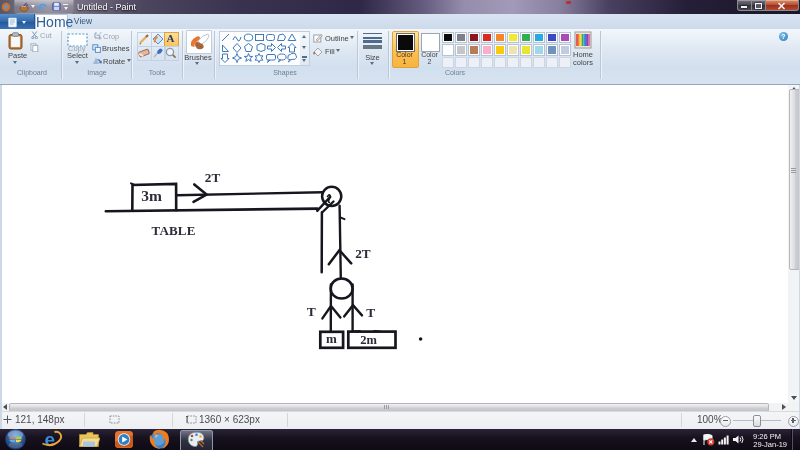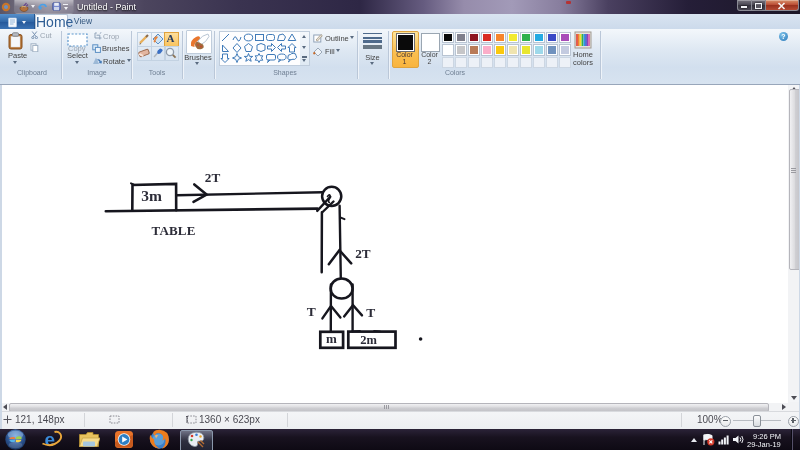--- a/index.html
+++ b/index.html
@@ -461,14 +461,14 @@
   <rect x="0.5" y="7.5" width="2" height="3"></rect>
     <rect x="3.2" y="5.5" width="2" height="5"></rect>
   <rect x="5.9" y="3.5" width="2" height="7"></rect>
     <rect x="8.6" y="1.5" width="2" height="9"></rect>
 </svg>
 <svg class="abs" style="left:732px;top:434px" width="12" height="11" viewBox="0 0 12 11">
   <path d="M1,4 L3.5,4 L6.5,1.5 L6.5,9.5 L3.5,7 L1,7 Z" fill="#f2f4f8"></path>
   <path d="M8,3.5 Q9.6,5.5 8,7.5 M9.8,2 Q12.2,5.5 9.8,9" stroke="#f2f4f8" stroke-width="1" fill="none"></path>
 </svg>
 <div class="abs" style="left:747px;top:431.5px;width:40px;height:8px;color:#f4f6fa;font-size:7.5px;text-align:center;">9:26 PM</div>
-<div class="abs" style="left:747px;top:440px;width:40px;height:8px;color:#f4f6fa;font-size:7.5px;text-align:left;">29-Jan-19</div>
+<div class="abs" style="left:747px;top:440px;width:40px;height:8px;color:#f4f6fa;font-size:7.5px;text-align:right;">29-Jan-19</div>
 <div class="abs" style="left:791.5px;top:429px;width:1px;height:21px;background:#55506a;box-shadow:-1px 0 0 #0a0810;"></div>
 
 </body></html>

